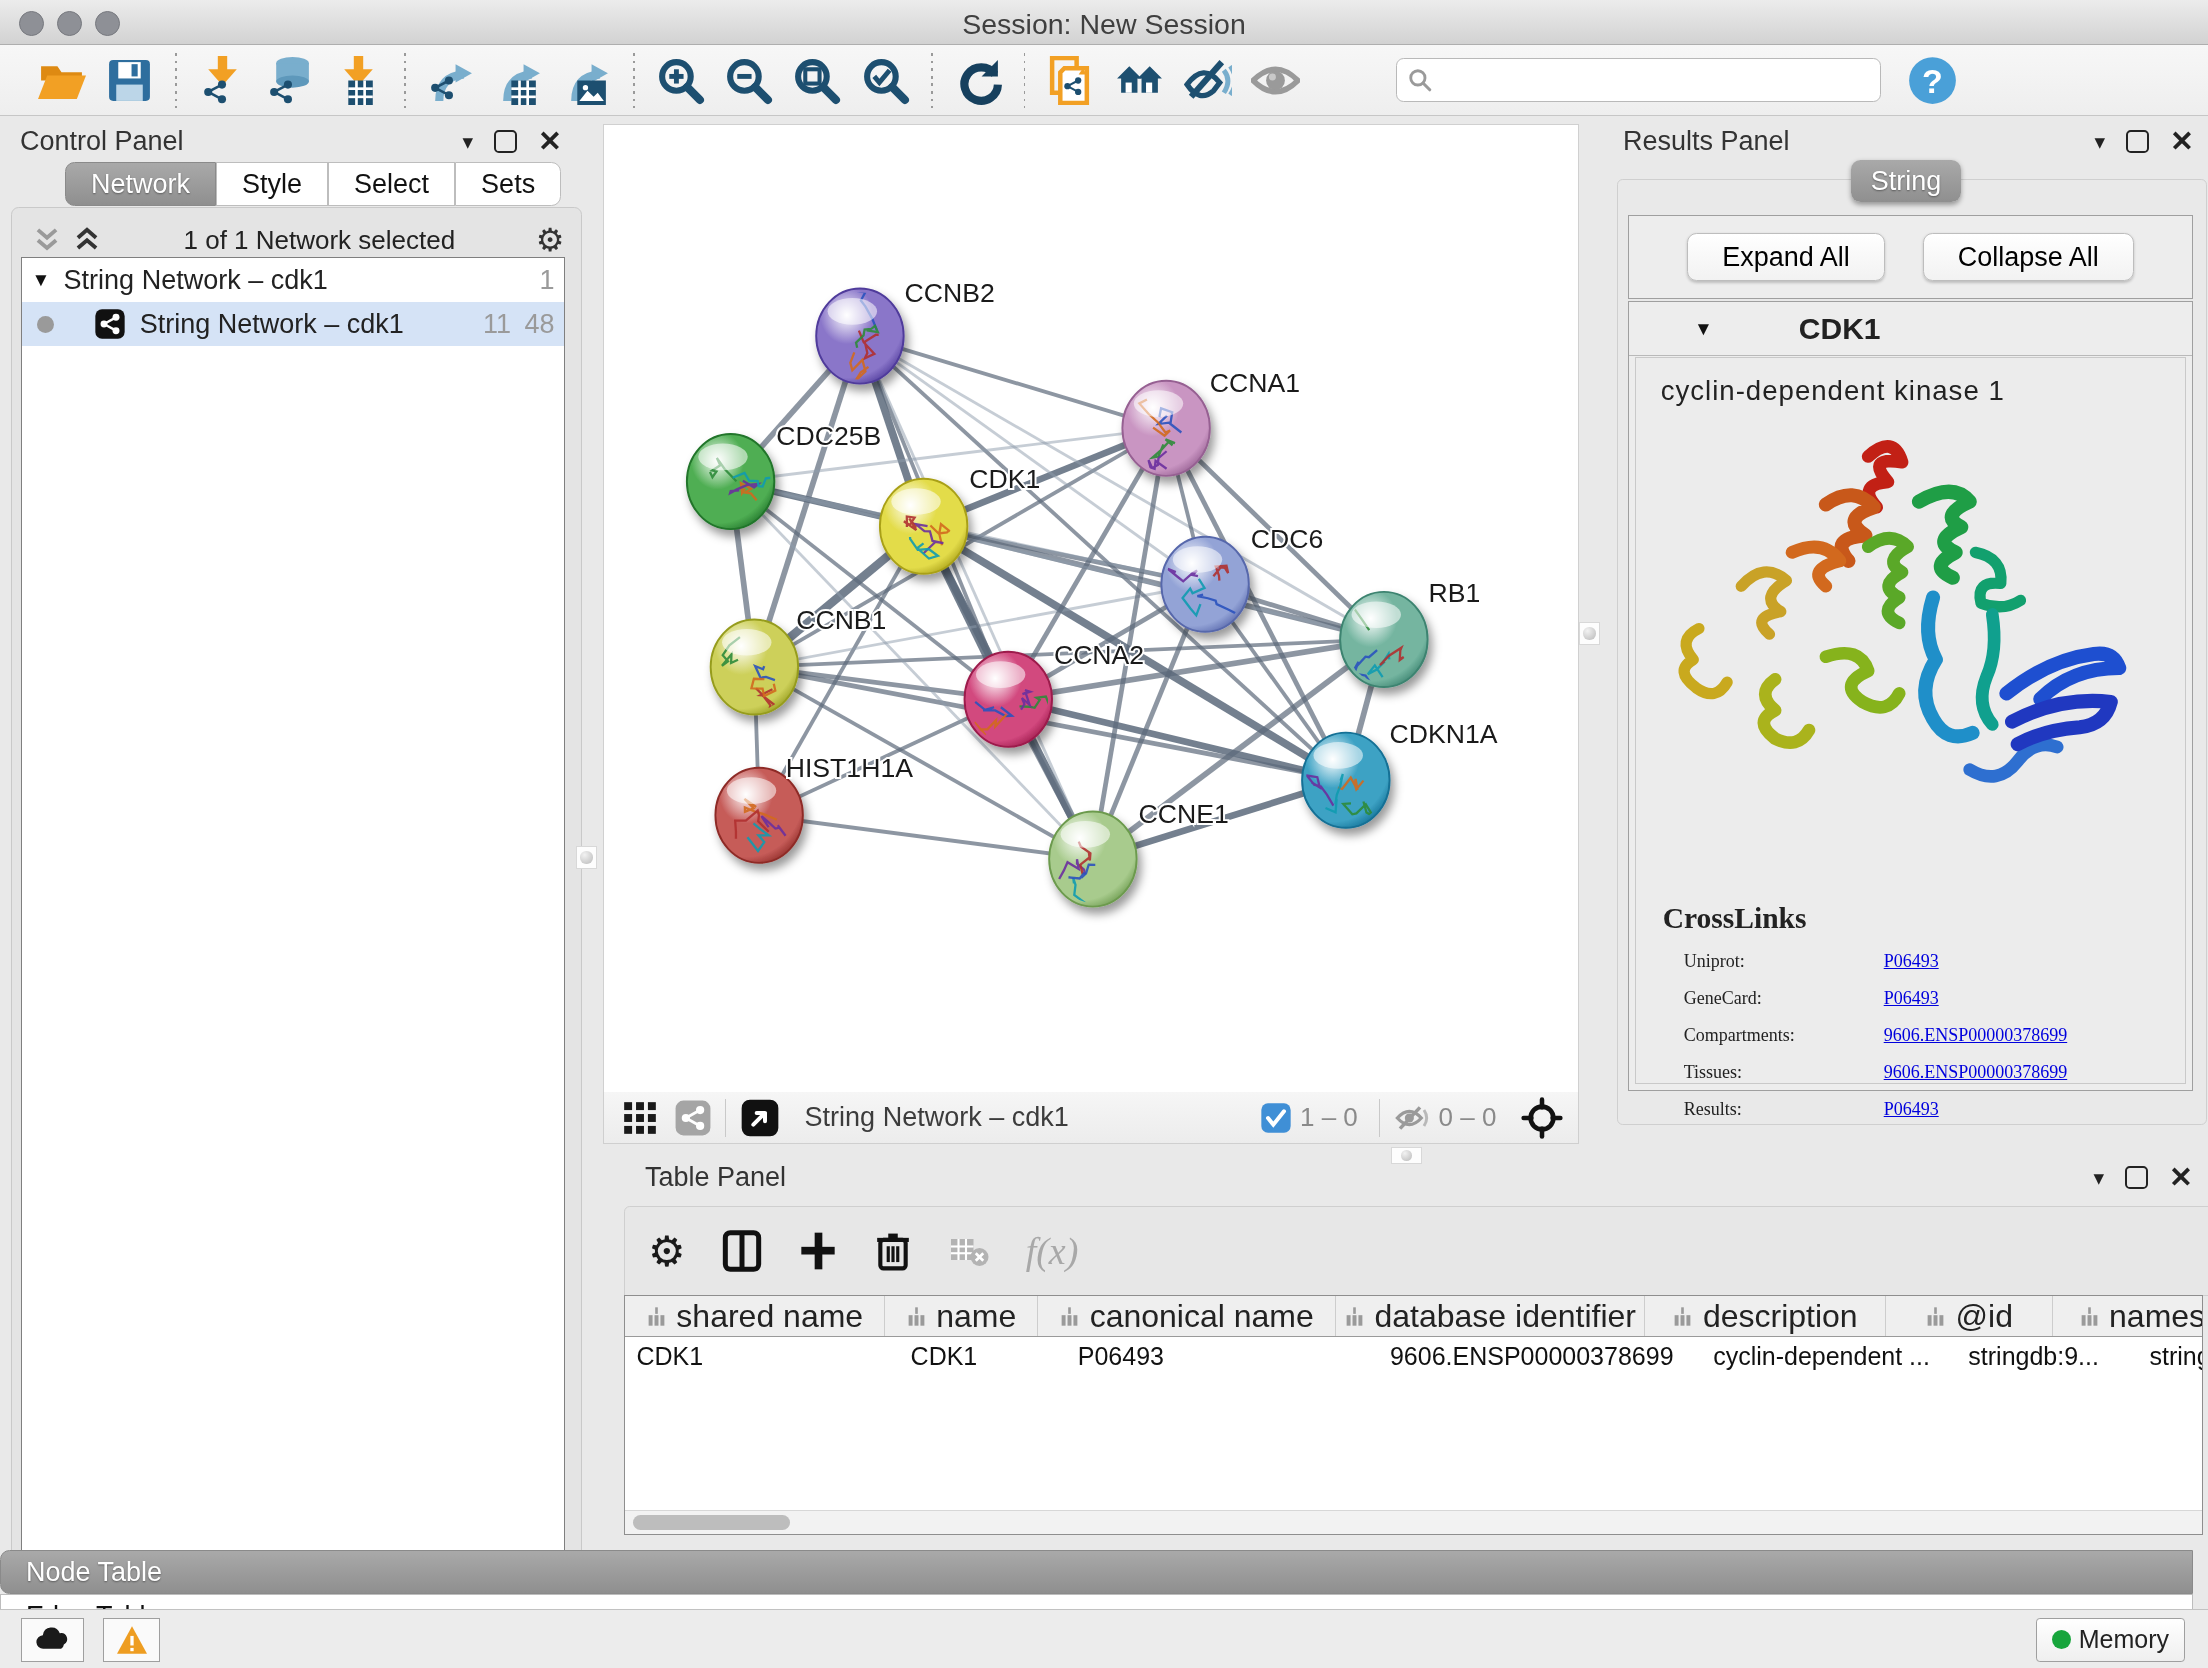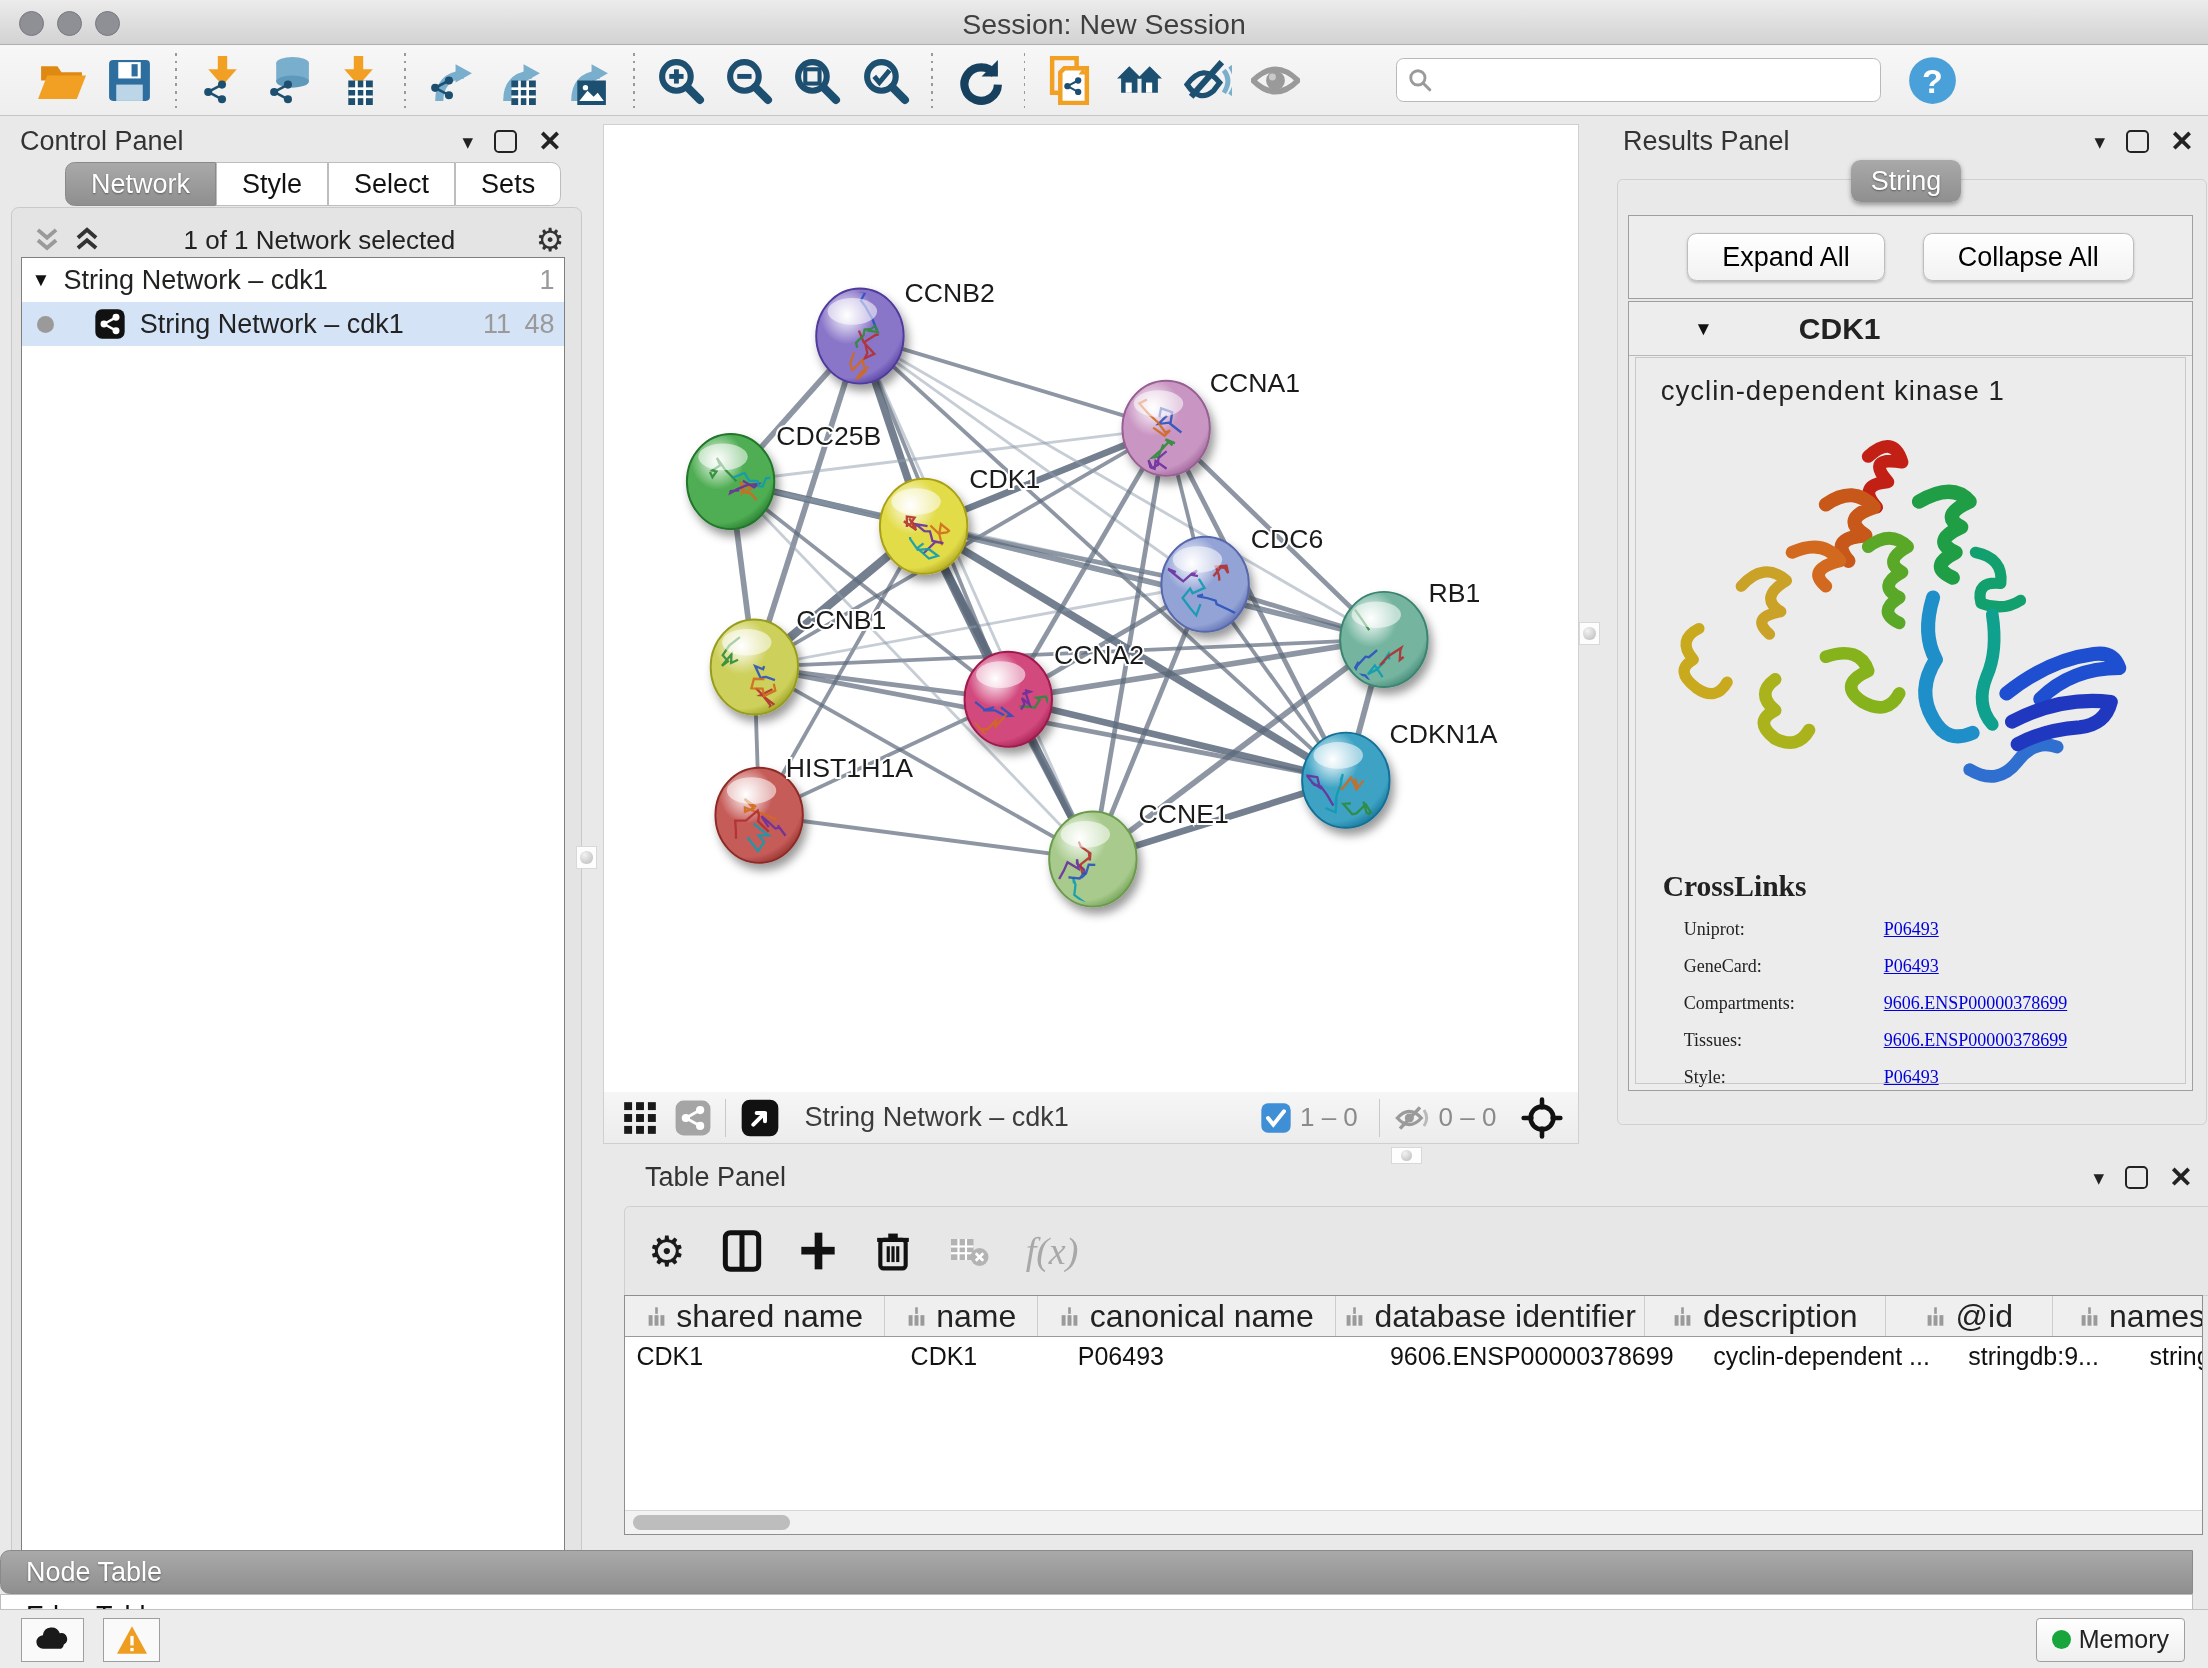--- a/index.html
+++ b/index.html
@@ -70,21 +70,21 @@
   .rp-btnbox{position:absolute;left:1628px;top:215px;width:563px;height:82px;background:#ededed;
     border:1px solid #9f9f9f;display:flex;align-items:center;justify-content:center;gap:38px;}
   .rp-btn{font-size:27px;background:linear-gradient(#ffffff,#f2f2f2);border:1px solid #bdbdbd;
     border-radius:9.5px;padding:7.6px 34px;box-shadow:0 1.9px 2.9px rgba(0,0,0,.2);}
   .rp-content{position:absolute;left:1628px;top:301px;width:563px;height:788px;background:#ededed;
     border:1px solid #9f9f9f;}
   .rp-generow{height:53px;border-bottom:1px solid #b9b9b9;display:flex;align-items:center;gap:86px;padding-left:65px;}
   .rp-genename{font-size:30px;font-weight:bold;}
   .rp-inner{position:absolute;left:5.7px;top:55px;right:5.7px;bottom:5.7px;background:#ececec;border:1px solid #c9c9c9;}
   .rp-desc{font-size:27.6px;color:#222;padding:17px 0 0 25px;letter-spacing:1px;}
-  .crosslinks{position:absolute;left:27px;top:512px;font-family:"Liberation Serif",serif;}
+  .crosslinks{position:absolute;left:27px;top:544px;font-family:"Liberation Serif",serif;}
   .cl-head{font-size:29.5px;font-weight:bold;}
   .cl-row{display:flex;font-size:18px;margin-top:16px;}
   .cl-label{width:200px;padding-left:21px;}
   .cl-link{color:#0000dd;text-decoration:underline;}
   
   .tp-header{position:absolute;left:645px;top:1162px;width:1548px;display:flex;justify-content:space-between;align-items:center;}
   .tp-toolbox{position:absolute;left:624px;top:1206px;width:1577px;height:88px;background:#e7e7e7;
     border:1px solid #cfcfcf;border-radius:5.7px 5.7px 0 0;display:flex;align-items:center;gap:36px;padding-left:23px;}
   .fx{font-family:"Liberation Serif",serif;font-style:italic;font-size:38px;color:#a8a8a8;}
   .tp-table{position:absolute;left:624px;top:1295px;width:1577px;height:238px;background:#fff;
@@ -742,21 +742,21 @@
           </div>
           <div class="cl-row">
             <span class="cl-label">Compartments:</span>
             <span class="cl-link">9606.ENSP00000378699</span>
           </div>
           <div class="cl-row">
             <span class="cl-label">Tissues:</span>
             <span class="cl-link">9606.ENSP00000378699</span>
           </div>
           <div class="cl-row">
-            <span class="cl-label">Style:</span>
+            <span class="cl-label">Results:</span>
             <span class="cl-link">P06493</span>
           </div>
         </div>
     </div>
   </div>
 </div>
 
 <div class="tp-header">
   <span class="panel-title">Table Panel</span>
   <span class="panel-ctrls">

